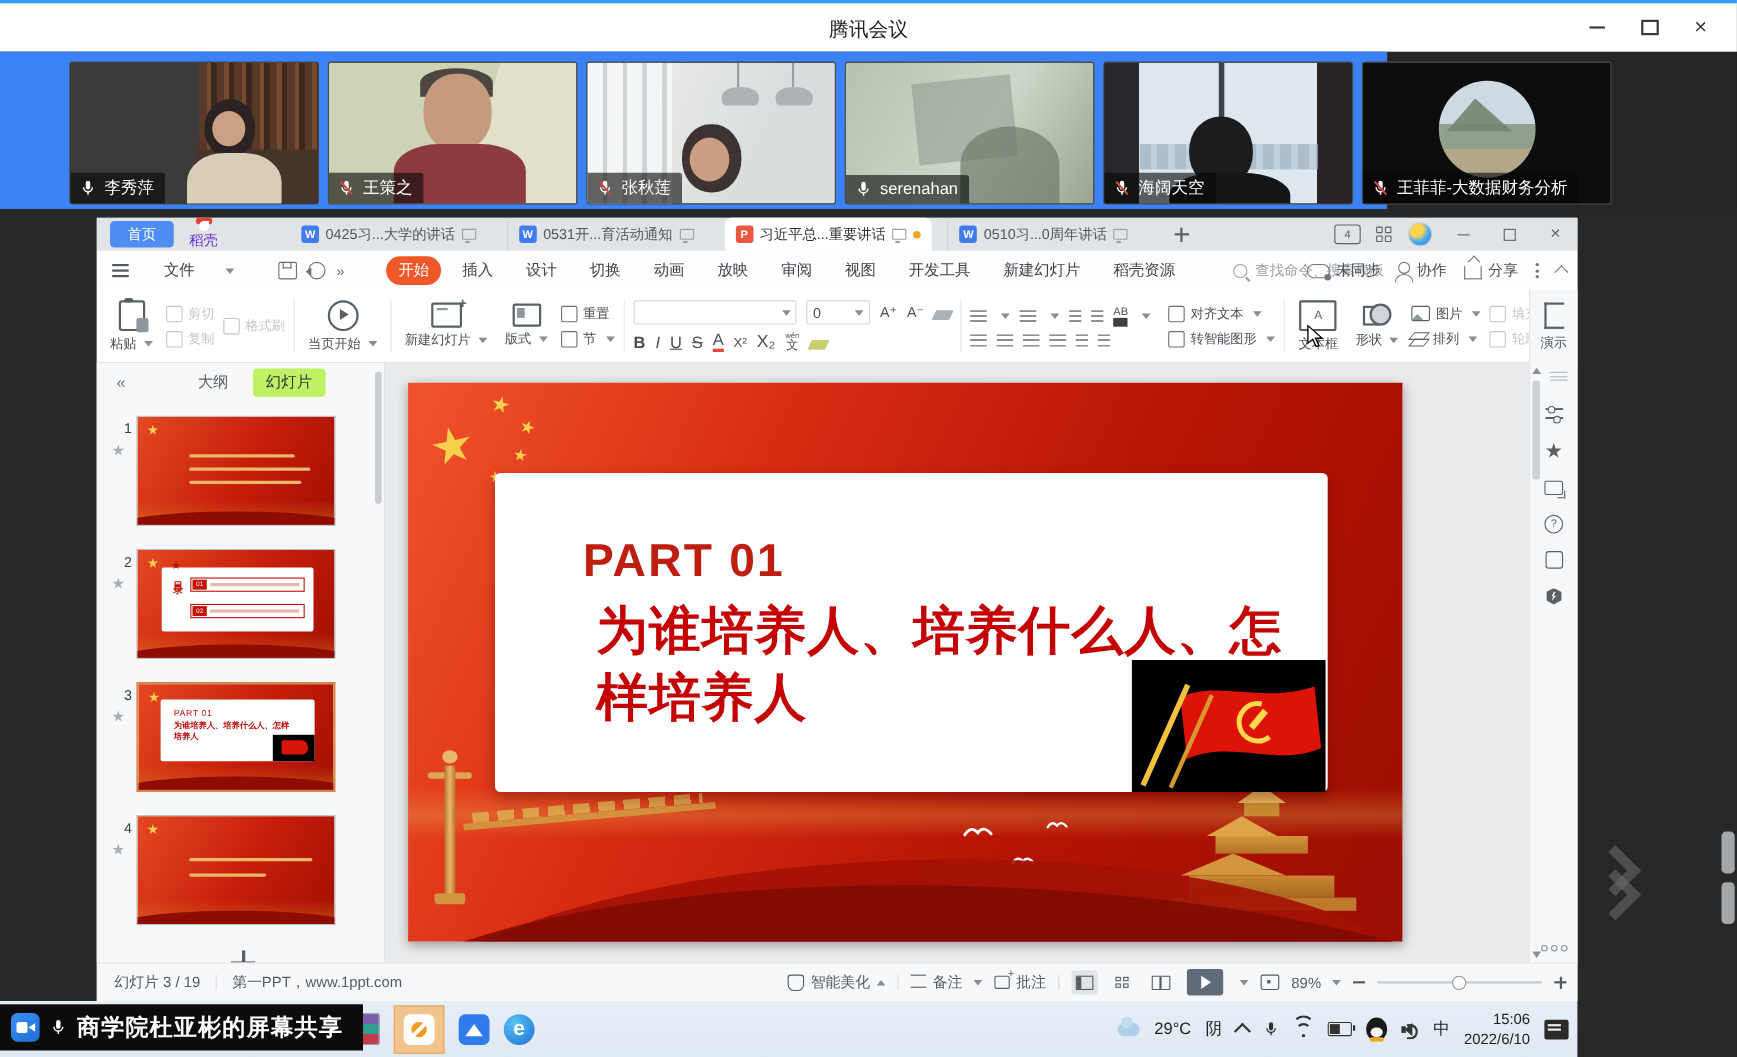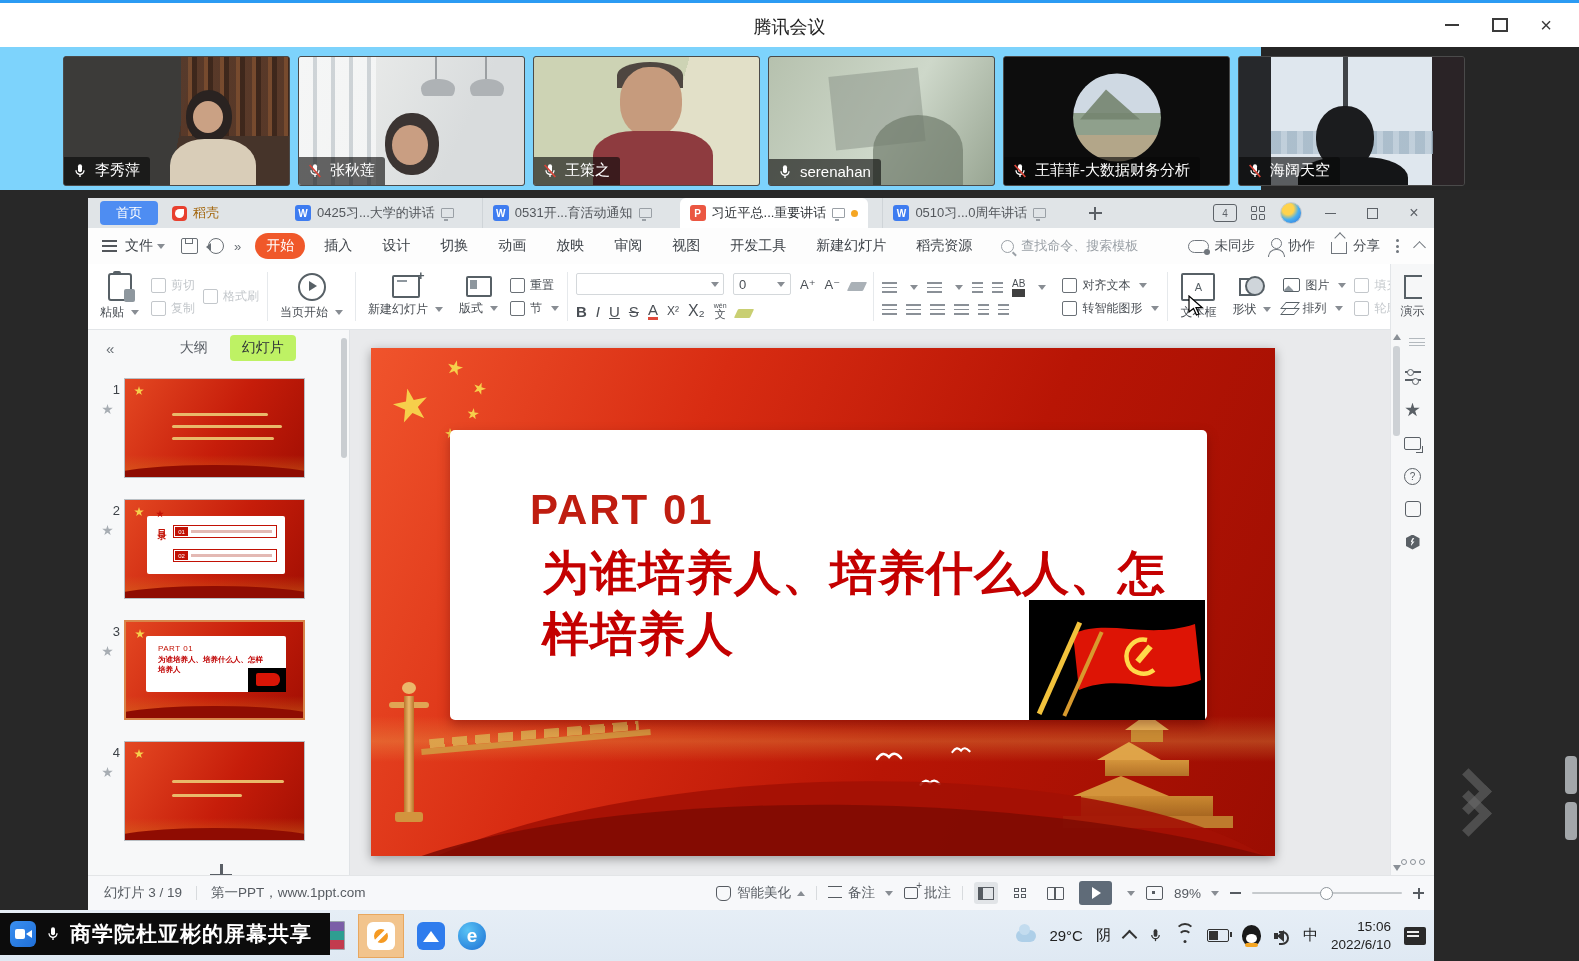--- a/index.html
+++ b/index.html
@@ -11,21 +11,21 @@
   
   .titlebar{position:absolute;left:0;top:0;width:1579px;height:47px;background:#fff;border-top:3px solid #2b9bf3;box-sizing:border-box;}
   .titlebar .title{position:absolute;left:0;right:0;top:12px;text-align:center;font-size:18px;color:#1f1f1f;}
   .winctl{position:absolute;top:8px;width:34px;height:28px;display:flex;align-items:center;justify-content:center;}
   .wc-min{right:110px;} .wc-max{right:62px;} .wc-close{right:16px;}
   .wc-min i{display:block;width:14px;height:0;border-top:2px solid #3a3a3a;}
   .wc-max i{display:block;width:12px;height:10px;border:2px solid #3a3a3a;}
   .wc-close span{font-size:20px;color:#3a3a3a;line-height:1;}
 
   
-  .videostrip{position:absolute;left:0;top:47px;width:1261px;height:143px;background:#7dd3fc;}
+  .videostrip{position:absolute;left:0;top:47px;width:1261px;height:143px;background:#3b82f6;}
   .tiles{position:absolute;left:63px;top:9px;display:flex;gap:8px;}
   .tile{position:relative;width:227px;height:130px;background:#2a2a2a;border:1px solid #4a4a4a;border-radius:3px;overflow:hidden;box-sizing:border-box;}
   .scene{position:absolute;inset:0;}
   .namebar{position:absolute;left:0;bottom:0;display:flex;align-items:center;gap:7px;background:rgba(8,8,8,.62);padding:4px 10px 5px 8px;border-radius:0 3px 0 0;max-width:100%;box-sizing:border-box;}
   .namebar .pname{color:#fff;font-size:15px;}
   .mic{width:16px;height:16px;flex:0 0 auto;}
   
   .sc1{background:linear-gradient(100deg,#3c3b39 0 52%,#46342a 52%);}
   .sc1 .books{position:absolute;right:0;top:0;width:48%;height:62%;background:repeating-linear-gradient(90deg,#5d3a28 0 7px,#83502f 7px 11px,#3c2418 11px 16px);opacity:.8;}
   .sc1 .head{position:absolute;left:54%;top:26%;width:46px;height:52px;border-radius:50% 50% 46% 46%;background:#2a2321;}
@@ -55,21 +55,21 @@
   .sc6 .head{position:absolute;left:34%;top:38%;width:58px;height:64px;border-radius:48%;background:#1b1c1e;}
   .sc6 .body{position:absolute;left:26%;top:78%;width:110px;height:52px;border-radius:40% 40% 0 0;background:#141517;}
 
   
   .desktop{position:absolute;left:0;top:190px;width:1579px;height:771px;background:#282828;}
   .wps{position:absolute;left:88px;top:8px;width:1346px;height:712px;background:#fff;font-size:13px;color:#3d4248;}
 
   
   .tabbar{position:absolute;left:0;top:0;width:100%;height:30px;background:#e0e4e7;display:flex;align-items:center;}
   .tab-home{margin-left:12px;height:24px;padding:0 16px;background:#4e8df2;color:#fff;border-radius:4px;display:flex;align-items:center;font-size:13px;}
-  .tab-docer{height:30px;padding:4px 14px;display:flex;align-items:center;gap:6px;color:#a16207;}
+  .tab-docer{height:30px;padding:4px 14px;display:flex;align-items:center;gap:6px;color:#6d28d9;flex-direction:column;}
   .docer-ico{width:15px;height:15px;border-radius:4px;background:#e8402f;position:relative;}
   .docer-ico i{position:absolute;left:3px;top:3px;width:9px;height:9px;border-radius:50% 0 50% 50%;background:#fff;}
   .doctab{height:30px;padding:0 10px;display:flex;align-items:center;gap:6px;color:#53575c;border-left:1px solid #cfd4d8;max-width:200px;}
   .doctab.first{margin-left:52px;border-left:none;}
   .doctab.active{background:#fff;border-radius:6px 6px 0 0;border-left:none;color:#2f3337;}
   .ficon{width:16px;height:16px;border-radius:3px;color:#fff;font-size:10px;font-weight:bold;display:flex;align-items:center;justify-content:center;}
   .ficon.w{background:#3e7cf0;} .ficon.p{background:#eb5742;}
   .mon{width:11px;height:8px;border:1.5px solid #9aa0a6;border-radius:1px;position:relative;}
   .mon::after{content:"";position:absolute;left:2px;bottom:-3.5px;width:4px;height:2px;background:#9aa0a6;}
   .dot-unsaved{width:7px;height:7px;border-radius:50%;background:#f5a623;}
@@ -81,21 +81,21 @@
   .ic-grid{width:15px;height:15px;display:grid;grid-template-columns:6px 6px;grid-template-rows:6px 6px;gap:2px;}
   .ic-grid i{border:1.5px solid #5d6268;border-radius:1px;}
   .avatar-ball{width:20px;height:20px;border-radius:50%;background:radial-gradient(circle at 35% 30%,#ffd34d 0 30%,#49b0f0 55%,#2f6fd8);border:1px solid #c6cbd0;}
   .wctl{width:28px;height:22px;display:flex;align-items:center;justify-content:center;color:#5d6268;}
   .wctl .bar{width:11px;border-top:1.5px solid #5d6268;}
   .wctl .sq{width:9px;height:9px;border:1.5px solid #5d6268;position:relative;background:#e0e4e7;}
   .wctl .sq::before{content:"";position:absolute;left:2px;top:-4px;width:9px;height:9px;border:1.5px solid #5d6268;z-index:-1;}
   .wctl .x{font-size:16px;line-height:1;}
 
   
-  .menurow{position:absolute;left:0;top:30px;width:100%;height:36px;background:#fdfdfd;display:flex;align-items:center;}
+  .menurow{position:absolute;left:0;top:30px;width:100%;height:36px;background:#fdfdfd;display:flex;align-items:center;gap:24px;}
   .hamb{margin-left:14px;width:15px;display:flex;flex-direction:column;gap:3px;}
   .hamb i{height:0;border-top:2px solid #53575c;}
   .file-lbl{margin-left:8px;font-size:14px;color:#3d4248;}
   .caret-d{width:0;height:0;border-left:4px solid transparent;border-right:4px solid transparent;border-top:5px solid #888d93;margin-left:4px;}
   .qat{display:flex;align-items:center;gap:10px;margin-left:16px;color:#6a7076;}
   .ic-save{width:15px;height:14px;border:1.6px solid #6a7076;border-radius:2px;position:relative;}
   .ic-save::before{content:"";position:absolute;left:3px;top:0;width:6px;height:4px;border:1.6px solid #6a7076;border-top:none;}
   .ic-undo{width:14px;height:14px;border:1.6px solid #6a7076;border-radius:50%;position:relative;}
   .ic-undo::after{content:"";position:absolute;left:-3px;top:4px;border-top:4px solid transparent;border-bottom:4px solid transparent;border-right:5px solid #6a7076;}
   .menu-items{display:flex;align-items:center;gap:8px;margin-left:14px;font-size:14px;color:#3d4248;}
@@ -352,20 +352,37 @@
           <svg class="mic" viewBox="0 0 24 24">
               <rect x="9" y="2" width="6" height="12" rx="3" fill="#fff"></rect>
               <path d="M6 11a6 6 0 0 0 12 0" stroke="#fff" stroke-width="2" fill="none"></path>
               <path d="M12 17v4" stroke="#fff" stroke-width="2"></path>
             </svg>
           <span class="pname nw">李秀萍</span>
         </div>
       </div>
 
       <div class="tile">
+        <div class="scene sc2">
+            <div class="hair"></div>
+            <div class="head"></div>
+            <div class="body"></div>
+          </div>
+        <div class="namebar">
+          <svg class="mic" viewBox="0 0 24 24">
+              <rect x="9" y="2" width="6" height="12" rx="3" fill="#fff"></rect>
+              <path d="M6 11a6 6 0 0 0 12 0" stroke="#fff" stroke-width="2" fill="none"></path>
+              <path d="M12 17v4" stroke="#fff" stroke-width="2"></path>
+              <path d="M4 3 L20 21" stroke="#d94438" stroke-width="2.6"></path>
+            </svg>
+          <span class="pname nw">王策之</span>
+        </div>
+      </div>
+
+      <div class="tile">
         <div class="scene sc3">
             <div class="win"></div>
             <div class="stem1"></div>
             <div class="stem2"></div>
             <div class="lamp1"></div>
             <div class="lamp2"></div>
             <div class="head"></div>
             <div class="face"></div>
           </div>
         <div class="namebar">
@@ -373,83 +390,66 @@
               <rect x="9" y="2" width="6" height="12" rx="3" fill="#fff"></rect>
               <path d="M6 11a6 6 0 0 0 12 0" stroke="#fff" stroke-width="2" fill="none"></path>
               <path d="M12 17v4" stroke="#fff" stroke-width="2"></path>
               <path d="M4 3 L20 21" stroke="#d94438" stroke-width="2.6"></path>
             </svg>
           <span class="pname nw">张秋莲</span>
         </div>
       </div>
 
       <div class="tile">
-        <div class="scene sc2">
-            <div class="hair"></div>
+        <div class="scene sc4">
+            <div class="board"></div>
+            <div class="blob"></div>
+          </div>
+        <div class="namebar">
+          <svg class="mic" viewBox="0 0 24 24">
+              <rect x="9" y="2" width="6" height="12" rx="3" fill="#fff"></rect>
+              <path d="M6 11a6 6 0 0 0 12 0" stroke="#fff" stroke-width="2" fill="none"></path>
+              <path d="M12 17v4" stroke="#fff" stroke-width="2"></path>
+            </svg>
+          <span class="pname nw">serenahan</span>
+        </div>
+      </div>
+
+      <div class="tile">
+        <div class="scene sc6">
+            <div class="city"></div>
+            <div class="frame"></div>
             <div class="head"></div>
             <div class="body"></div>
           </div>
         <div class="namebar">
           <svg class="mic" viewBox="0 0 24 24">
               <rect x="9" y="2" width="6" height="12" rx="3" fill="#fff"></rect>
               <path d="M6 11a6 6 0 0 0 12 0" stroke="#fff" stroke-width="2" fill="none"></path>
               <path d="M12 17v4" stroke="#fff" stroke-width="2"></path>
               <path d="M4 3 L20 21" stroke="#d94438" stroke-width="2.6"></path>
             </svg>
-          <span class="pname nw">王策之</span>
-        </div>
-      </div>
-
-      <div class="tile">
-        <div class="scene sc4">
-            <div class="board"></div>
-            <div class="blob"></div>
-          </div>
-        <div class="namebar">
-          <svg class="mic" viewBox="0 0 24 24">
-              <rect x="9" y="2" width="6" height="12" rx="3" fill="#fff"></rect>
-              <path d="M6 11a6 6 0 0 0 12 0" stroke="#fff" stroke-width="2" fill="none"></path>
-              <path d="M12 17v4" stroke="#fff" stroke-width="2"></path>
-            </svg>
-          <span class="pname nw">serenahan</span>
+          <span class="pname nw">海阔天空</span>
         </div>
       </div>
 
       <div class="tile">
         <div class="scene sc5">
             <div class="ava">
               <div class="mt"></div>
             </div>
           </div>
         <div class="namebar">
           <svg class="mic" viewBox="0 0 24 24">
               <rect x="9" y="2" width="6" height="12" rx="3" fill="#fff"></rect>
               <path d="M6 11a6 6 0 0 0 12 0" stroke="#fff" stroke-width="2" fill="none"></path>
               <path d="M12 17v4" stroke="#fff" stroke-width="2"></path>
               <path d="M4 3 L20 21" stroke="#d94438" stroke-width="2.6"></path>
             </svg>
           <span class="pname nw">王菲菲-大数据财务分析</span>
-        </div>
-      </div>
-
-      <div class="tile">
-        <div class="scene sc6">
-            <div class="city"></div>
-            <div class="frame"></div>
-            <div class="head"></div>
-            <div class="body"></div>
-          </div>
-        <div class="namebar">
-          <svg class="mic" viewBox="0 0 24 24">
-              <rect x="9" y="2" width="6" height="12" rx="3" fill="#fff"></rect>
-              <path d="M6 11a6 6 0 0 0 12 0" stroke="#fff" stroke-width="2" fill="none"></path>
-              <path d="M12 17v4" stroke="#fff" stroke-width="2"></path>
-              <path d="M4 3 L20 21" stroke="#d94438" stroke-width="2.6"></path>
-            </svg>
-          <span class="pname nw">海阔天空</span>
         </div>
       </div>
     </div>
   </div>
 
   <div class="desktop">
     <div class="wps">
 
       <div class="tabbar">
         <div class="tab-home nw">首页</div>

